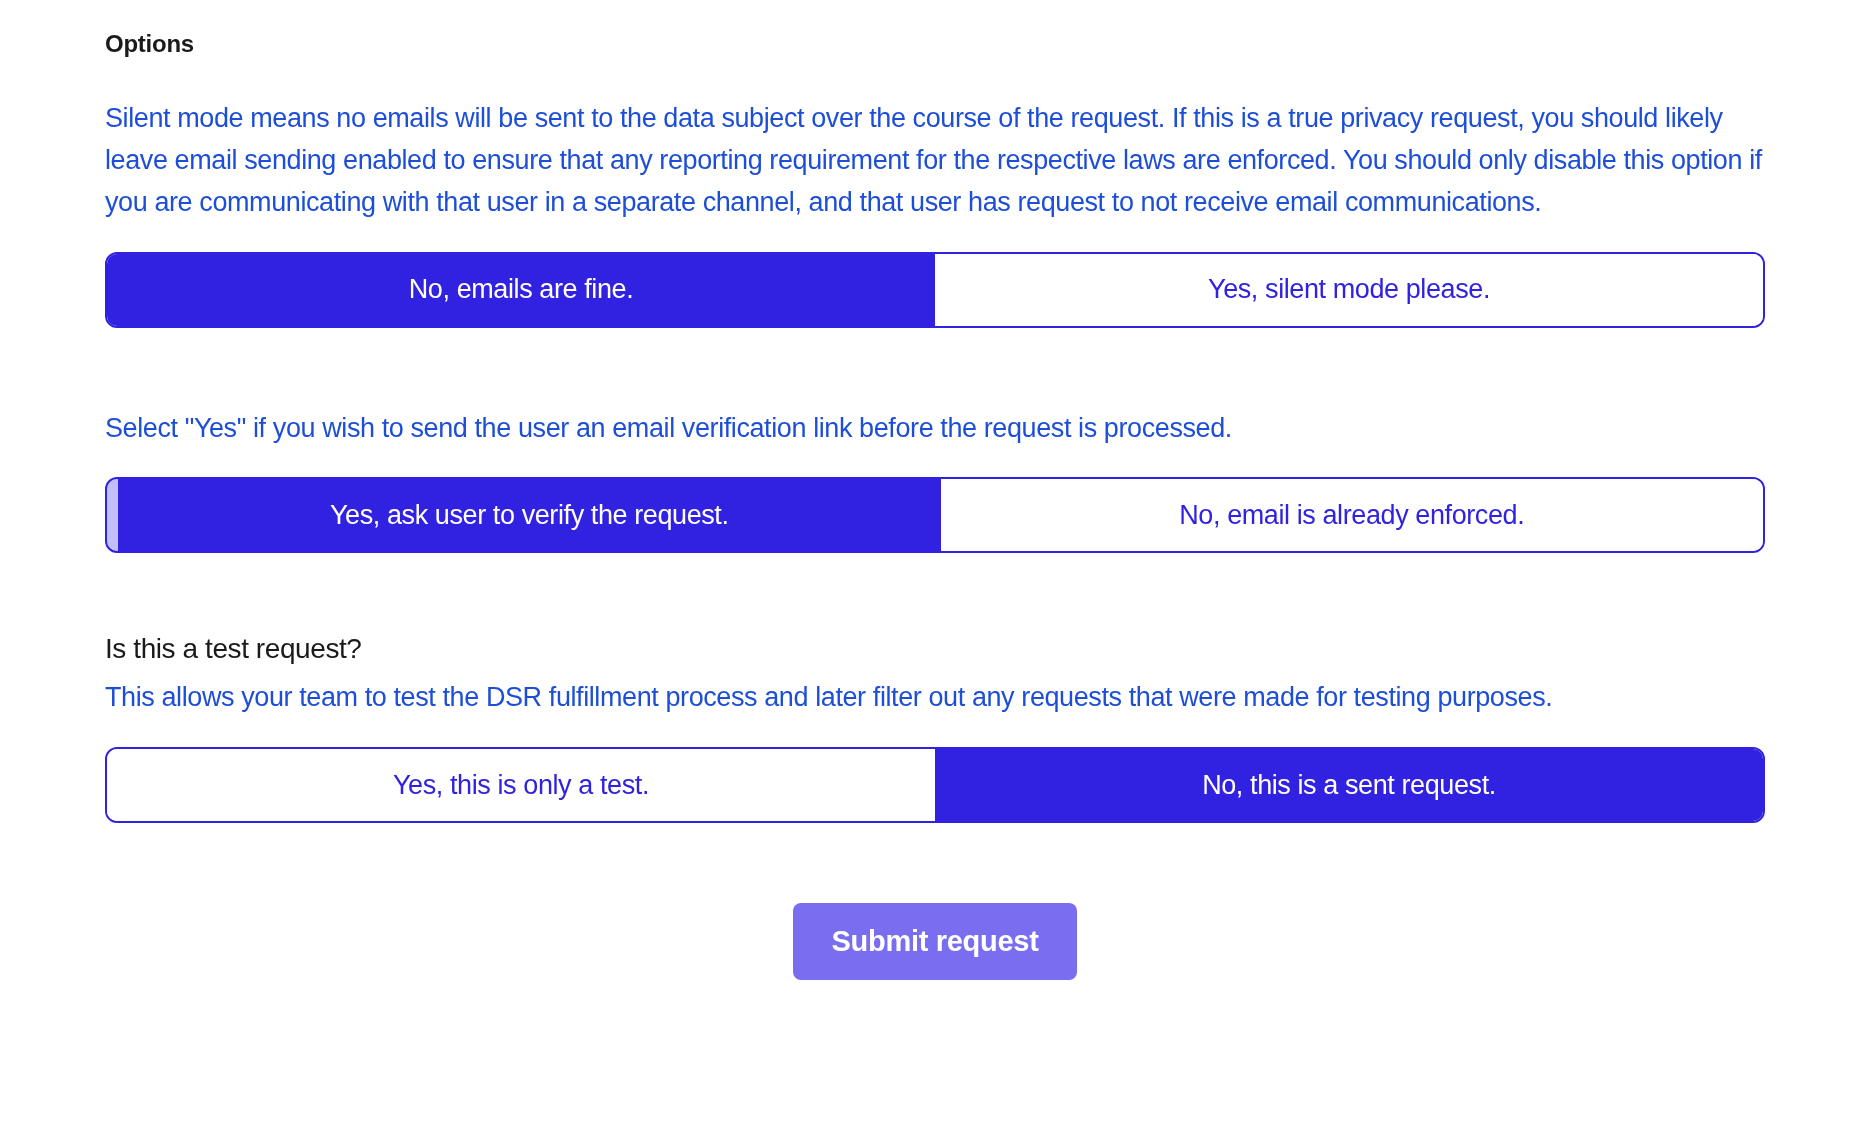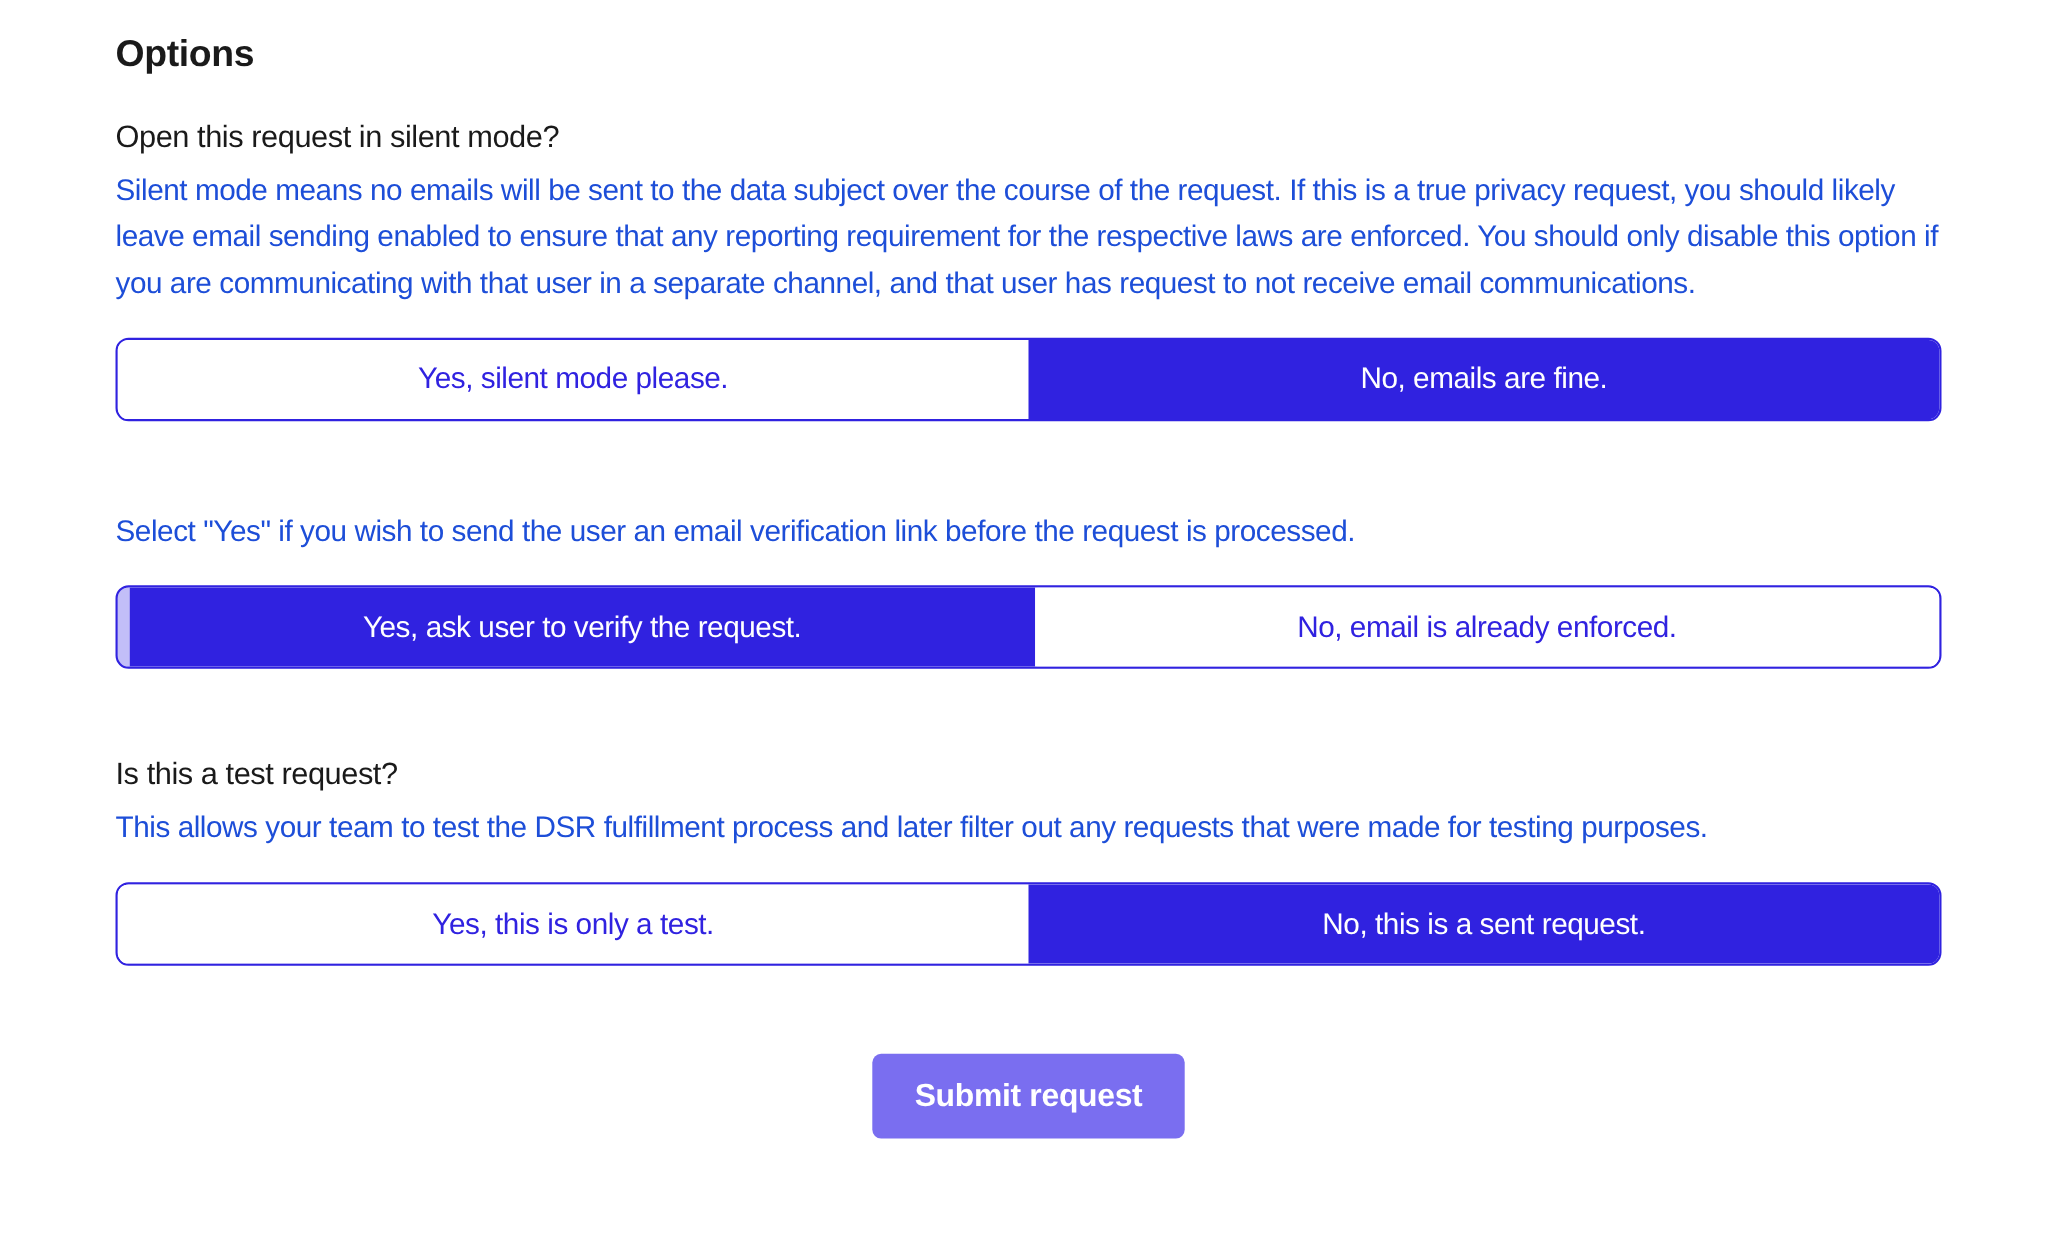--- a/index.html
+++ b/index.html
@@ -11,21 +11,21 @@
     position: relative;
     letter-spacing: -0.01em;
   }
   .container {
     position: absolute;
     left: 105px;
     top: 30px;
     width: 1660px;
   }
   .section-title {
-    font-size: 34px;
+    font-size: 24px;
     font-weight: 600;
     color: #1a1a1a;
     margin-bottom: 40px;
     letter-spacing: -0.01em;
   }
   .option-block { margin-bottom: 80px; }
   .option-question {
     font-size: 28px;
     font-weight: 500;
     color: #1a1a1a;
@@ -93,25 +93,24 @@
     letter-spacing: -0.01em;
   }
 </style>
 </head>
 <body>
 
 <div class="container">
   <h2 class="section-title">Options</h2>
 
   <div class="option-block">
-    <div class="option-question">Open this request in silent mode?</div>
     <div class="option-description">Silent mode means no emails will be sent to the data subject over the course of the request. If this is a true privacy request, you should likely leave email sending enabled to ensure that any reporting requirement for the respective laws are enforced. You should only disable this option if you are communicating with that user in a separate channel, and that user has request to not receive email communications.</div>
     <div class="toggle-group">
+      <div class="toggle-option toggle-selected">No, emails are fine.</div>
       <div class="toggle-option toggle-unselected">Yes, silent mode please.</div>
-      <div class="toggle-option toggle-selected">No, emails are fine.</div>
     </div>
   </div>
 
   <div class="option-block">
     <div class="option-description">Select "Yes" if you wish to send the user an email verification link before the request is processed.</div>
     <div class="toggle-group focus-halo halo-left-only">
       <div class="toggle-option toggle-selected">Yes, ask user to verify the request.</div>
       <div class="toggle-option toggle-unselected">No, email is already enforced.</div>
     </div>
   </div>

